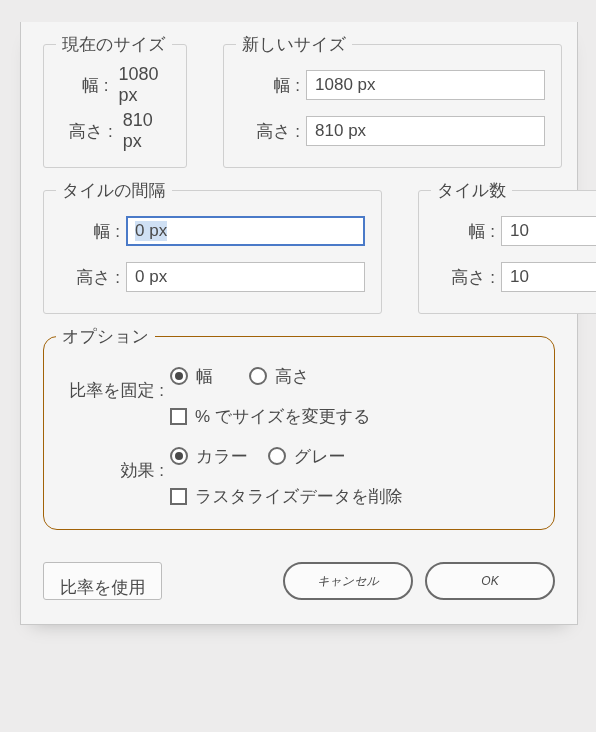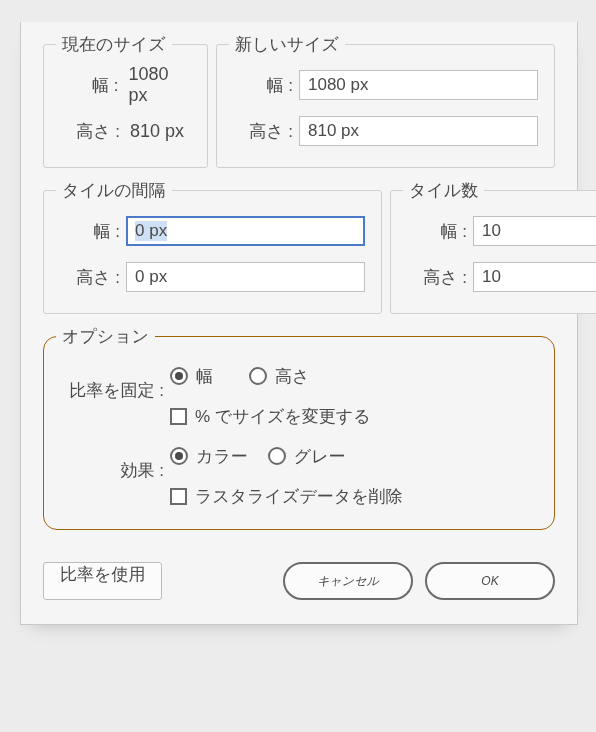--- a/index.html
+++ b/index.html
@@ -29,21 +29,21 @@
     background: linear-gradient(#f4f4f4, #ececec);
     border-top: 2px solid #4a7ac8;
     border-bottom: 1px solid #d5d5d5;
     display: flex;
     align-items: center;
     justify-content: center;
     color: #555;
     font-size: 17px;
   }
   .content { padding: 22px 22px 10px 22px; }
-  .row2 { display: flex; gap: 8px; margin-bottom: 22px; }
+  .row2 { display: flex; gap: 36px; margin-bottom: 22px; }
   .fieldset {
     flex: 1;
     border: 1px solid #cfcfcf;
     border-radius: 3px;
     padding: 12px 16px 18px 16px;
     position: relative;
     background: #f5f5f5;
   }
   .legend {
     position: absolute;
@@ -143,21 +143,21 @@
   .footer .spacer { flex: 1; }
   .btn-rect {
     height: 38px;
     padding: 0 16px;
     border: 1px solid #bcbcbc;
     background: #fbfbfb;
     color: #4a4a4a;
     font-size: 17px;
     border-radius: 3px;
     display: inline-flex;
-    align-items: flex-start;
+    align-items: flex-end;
     justify-content: center;
   }
   .btn-pill {
     height: 38px;
     padding: 0 28px;
     border: 2px solid #6a6a6a;
     background: #fbfbfb;
     color: #4a4a4a;
     font-size: 12px;
     border-radius: 20px;

